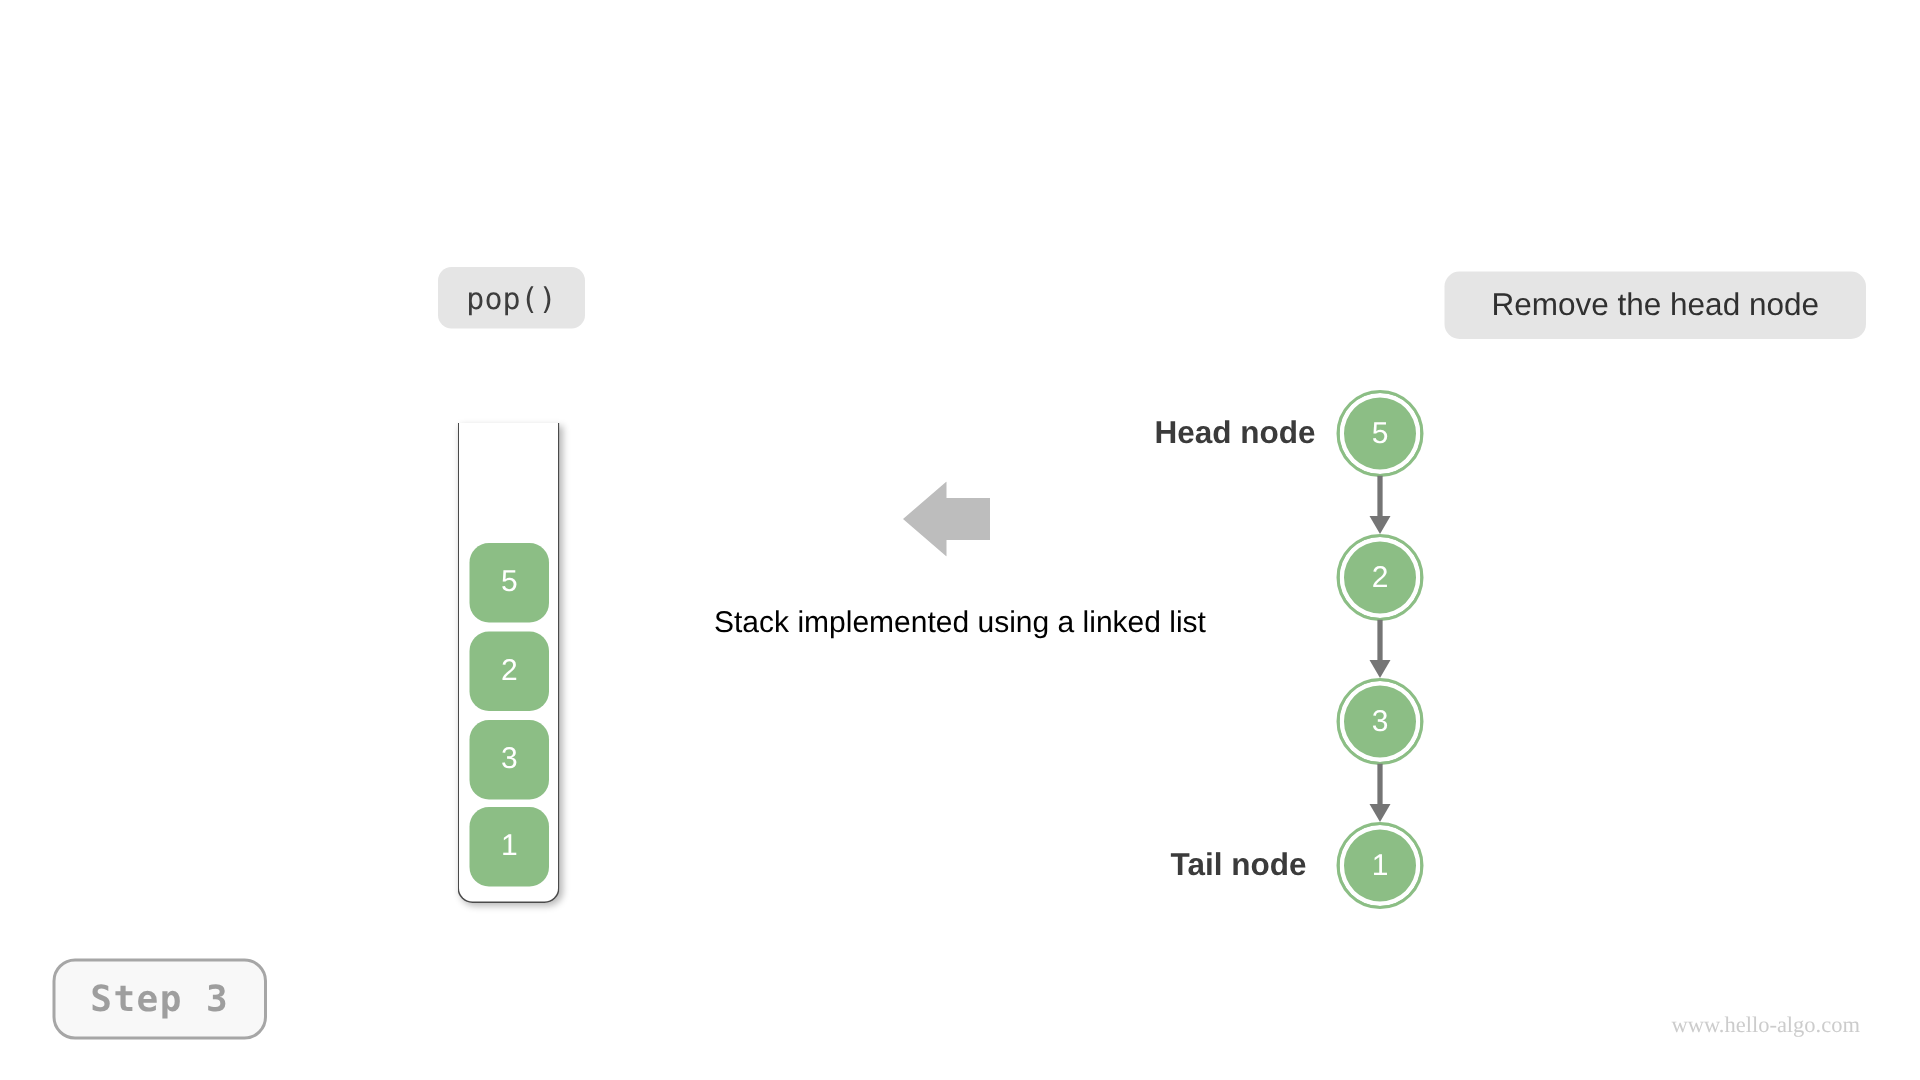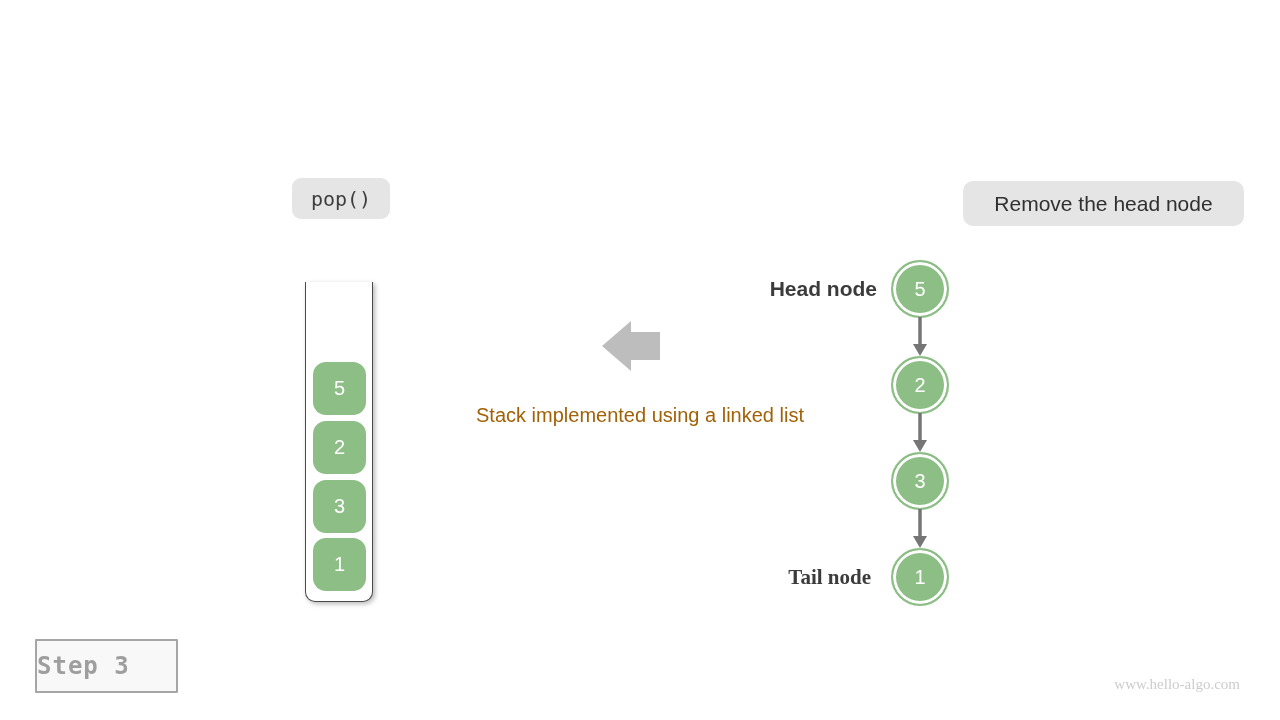--- a/index.html
+++ b/index.html
@@ -63,21 +63,21 @@
   .block-arrow {
     position: absolute;
     left: 602px; top: 321px;
     width: 59px; height: 50px;
   }
   .caption {
     position: absolute;
     left: 340px; top: 404px; width: 600px;
     text-align: center;
     font-size: 20px;
-    color: #a16207;
+    color: #000000;
   }
   
   .list-node {
     position: absolute;
     left: 891px;
     width: 58px; height: 58px;
     border-radius: 50%;
     background: #8CBE85;
     border: 2px solid #8CBE85;
     box-shadow: inset 0 0 0 3px #ffffff;
@@ -99,30 +99,30 @@
   .arrow-1 { top: 413px; }
   .arrow-2 { top: 509px; }
   .side-label {
     position: absolute;
     font-size: 21px;
     font-weight: bold;
     color: #3b3b3b;
     text-align: left;
   }
   .head-label { right: 403px; top: 277px; }
-  .tail-label { right: 409px; top: 565px; font-family: Liberation Serif, serif; }
+  .tail-label { right: 409px; top: 565px; }
   
   .step-badge {
     position: absolute;
     left: 35px; top: 639px;
     width: 143px; height: 54px;
     background: #f8f8f8;
     border: 2px solid #a6a6a6;
-    border-radius: 1px;
-    display: flex; align-items: center; 
+    border-radius: 15px;
+    display: flex; align-items: center; justify-content: center;
     font-family: "DejaVu Sans Mono", monospace;
     font-size: 24px;
     font-weight: bold;
     color: #9e9e9e;
     letter-spacing: 1px;
   }
   .watermark {
     position: absolute;
     right: 40px; top: 676px;
     font-family: Liberation Serif, serif;

